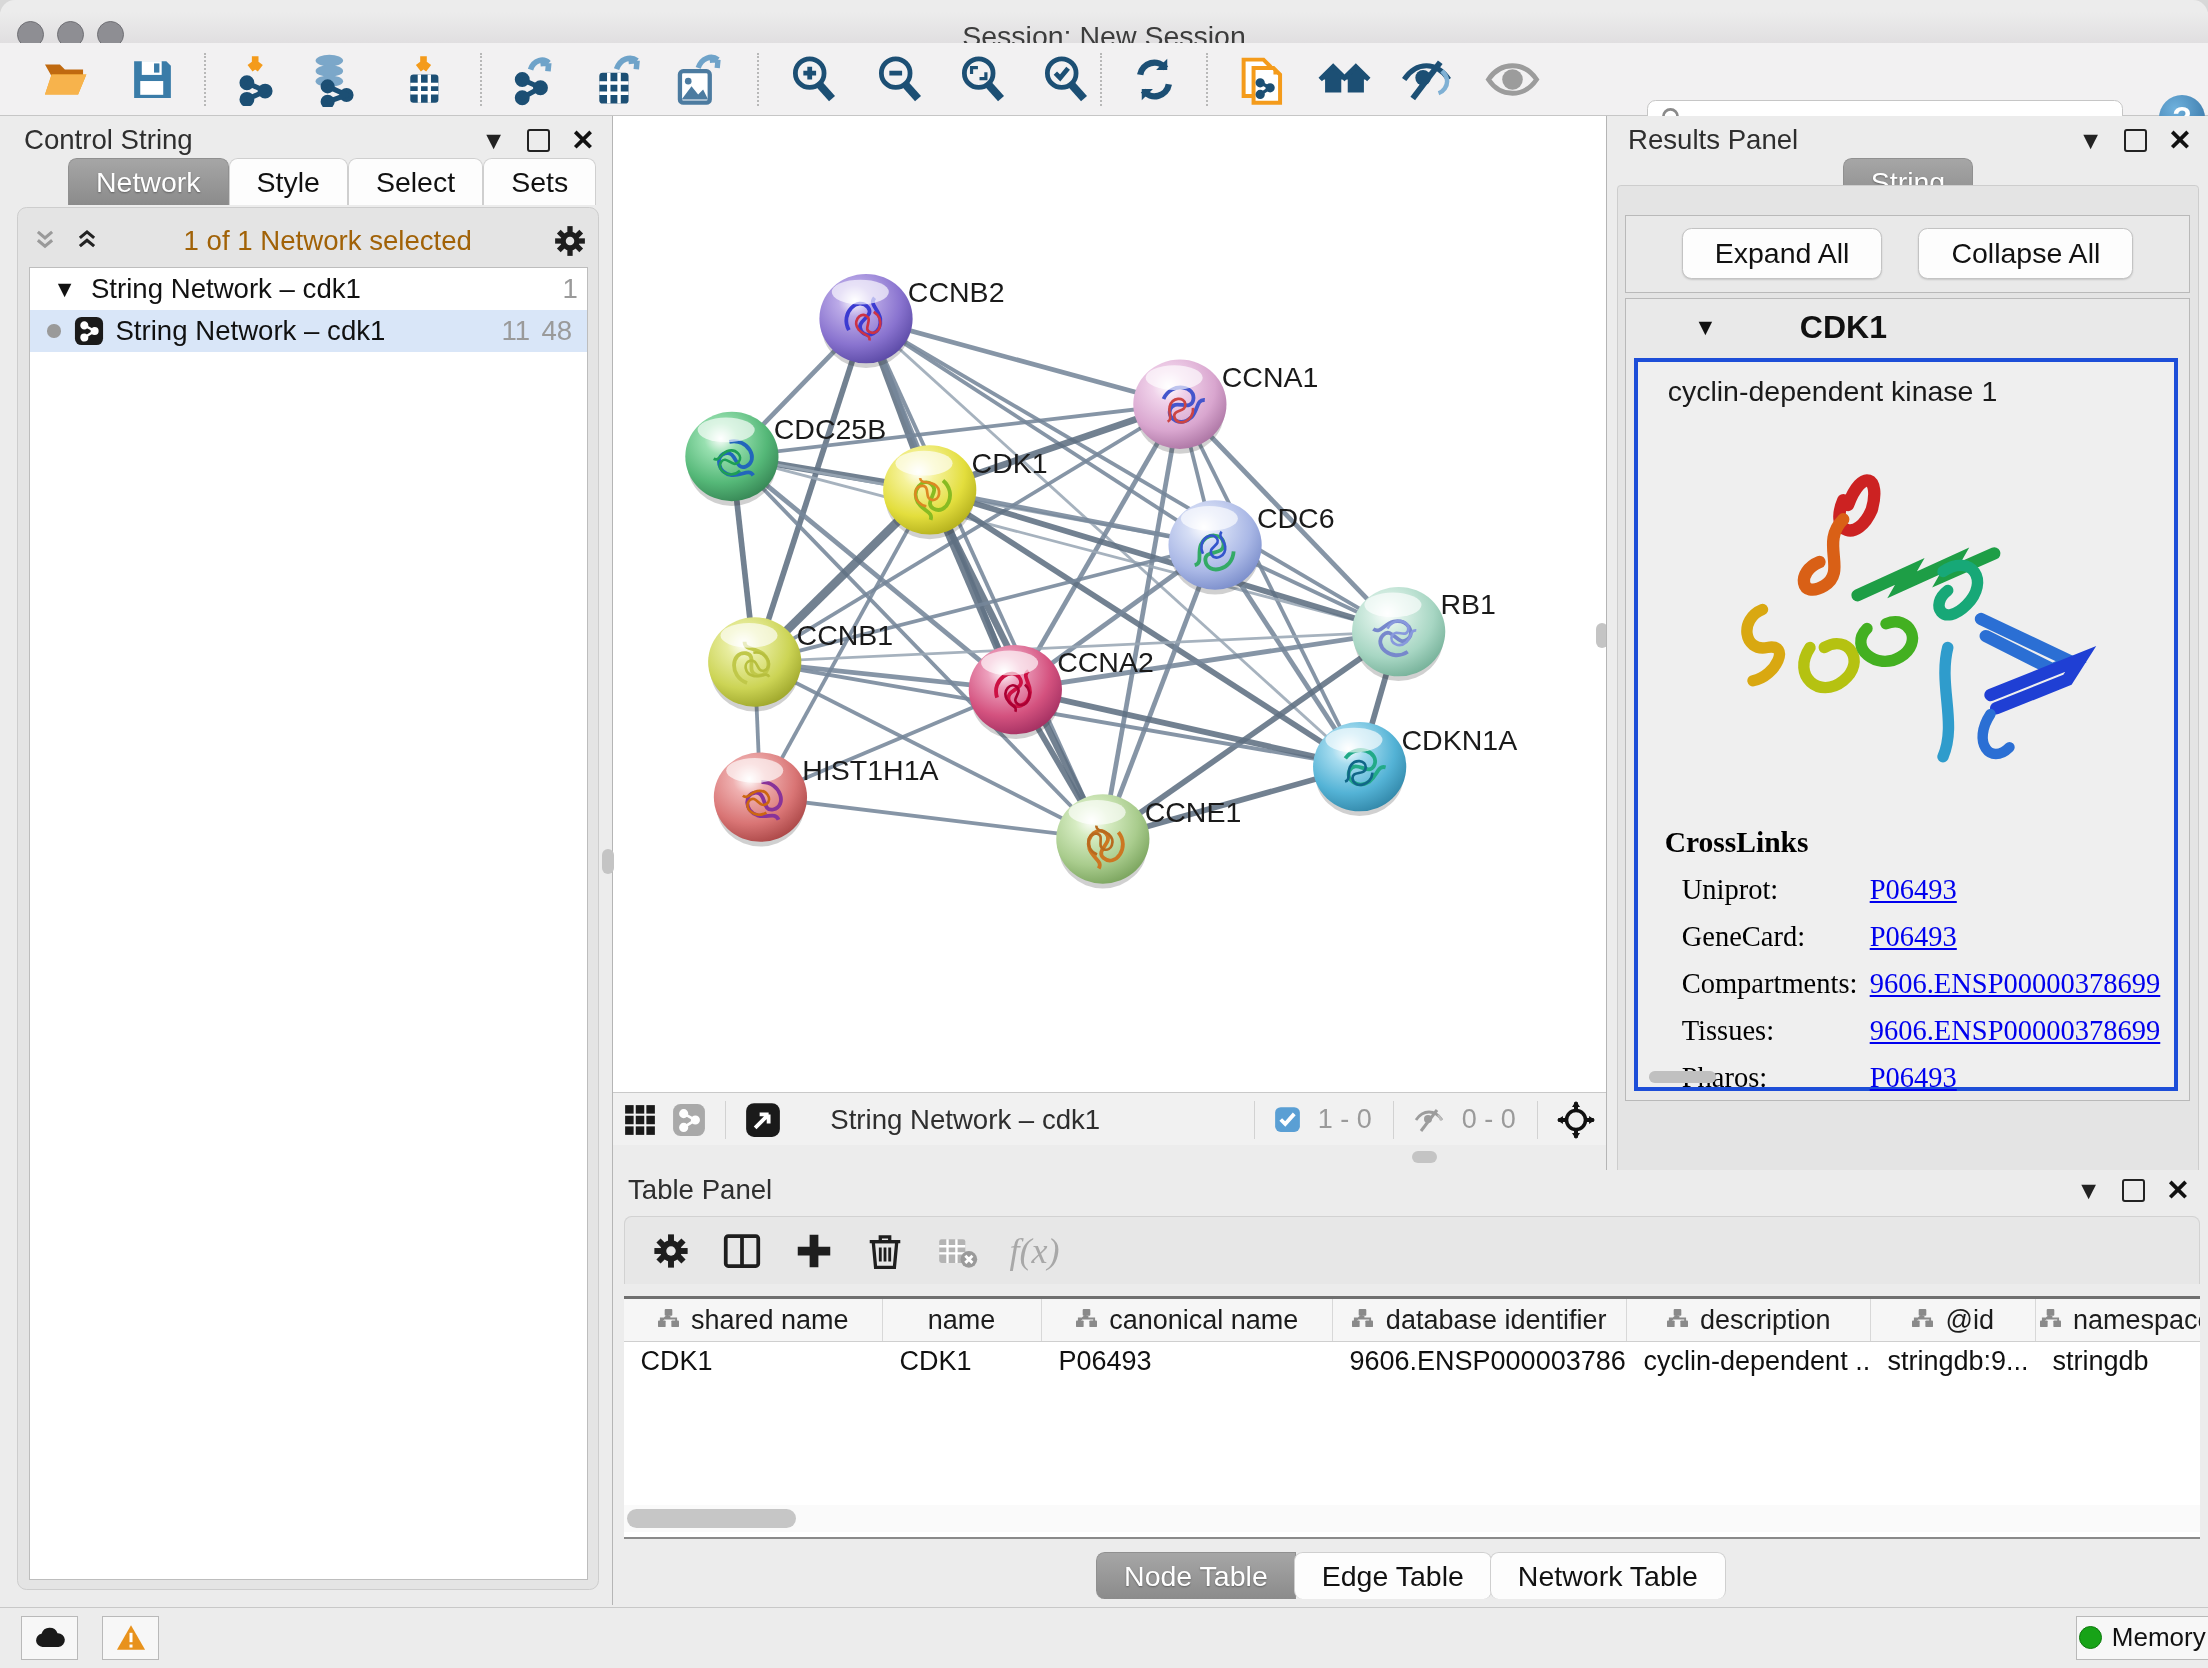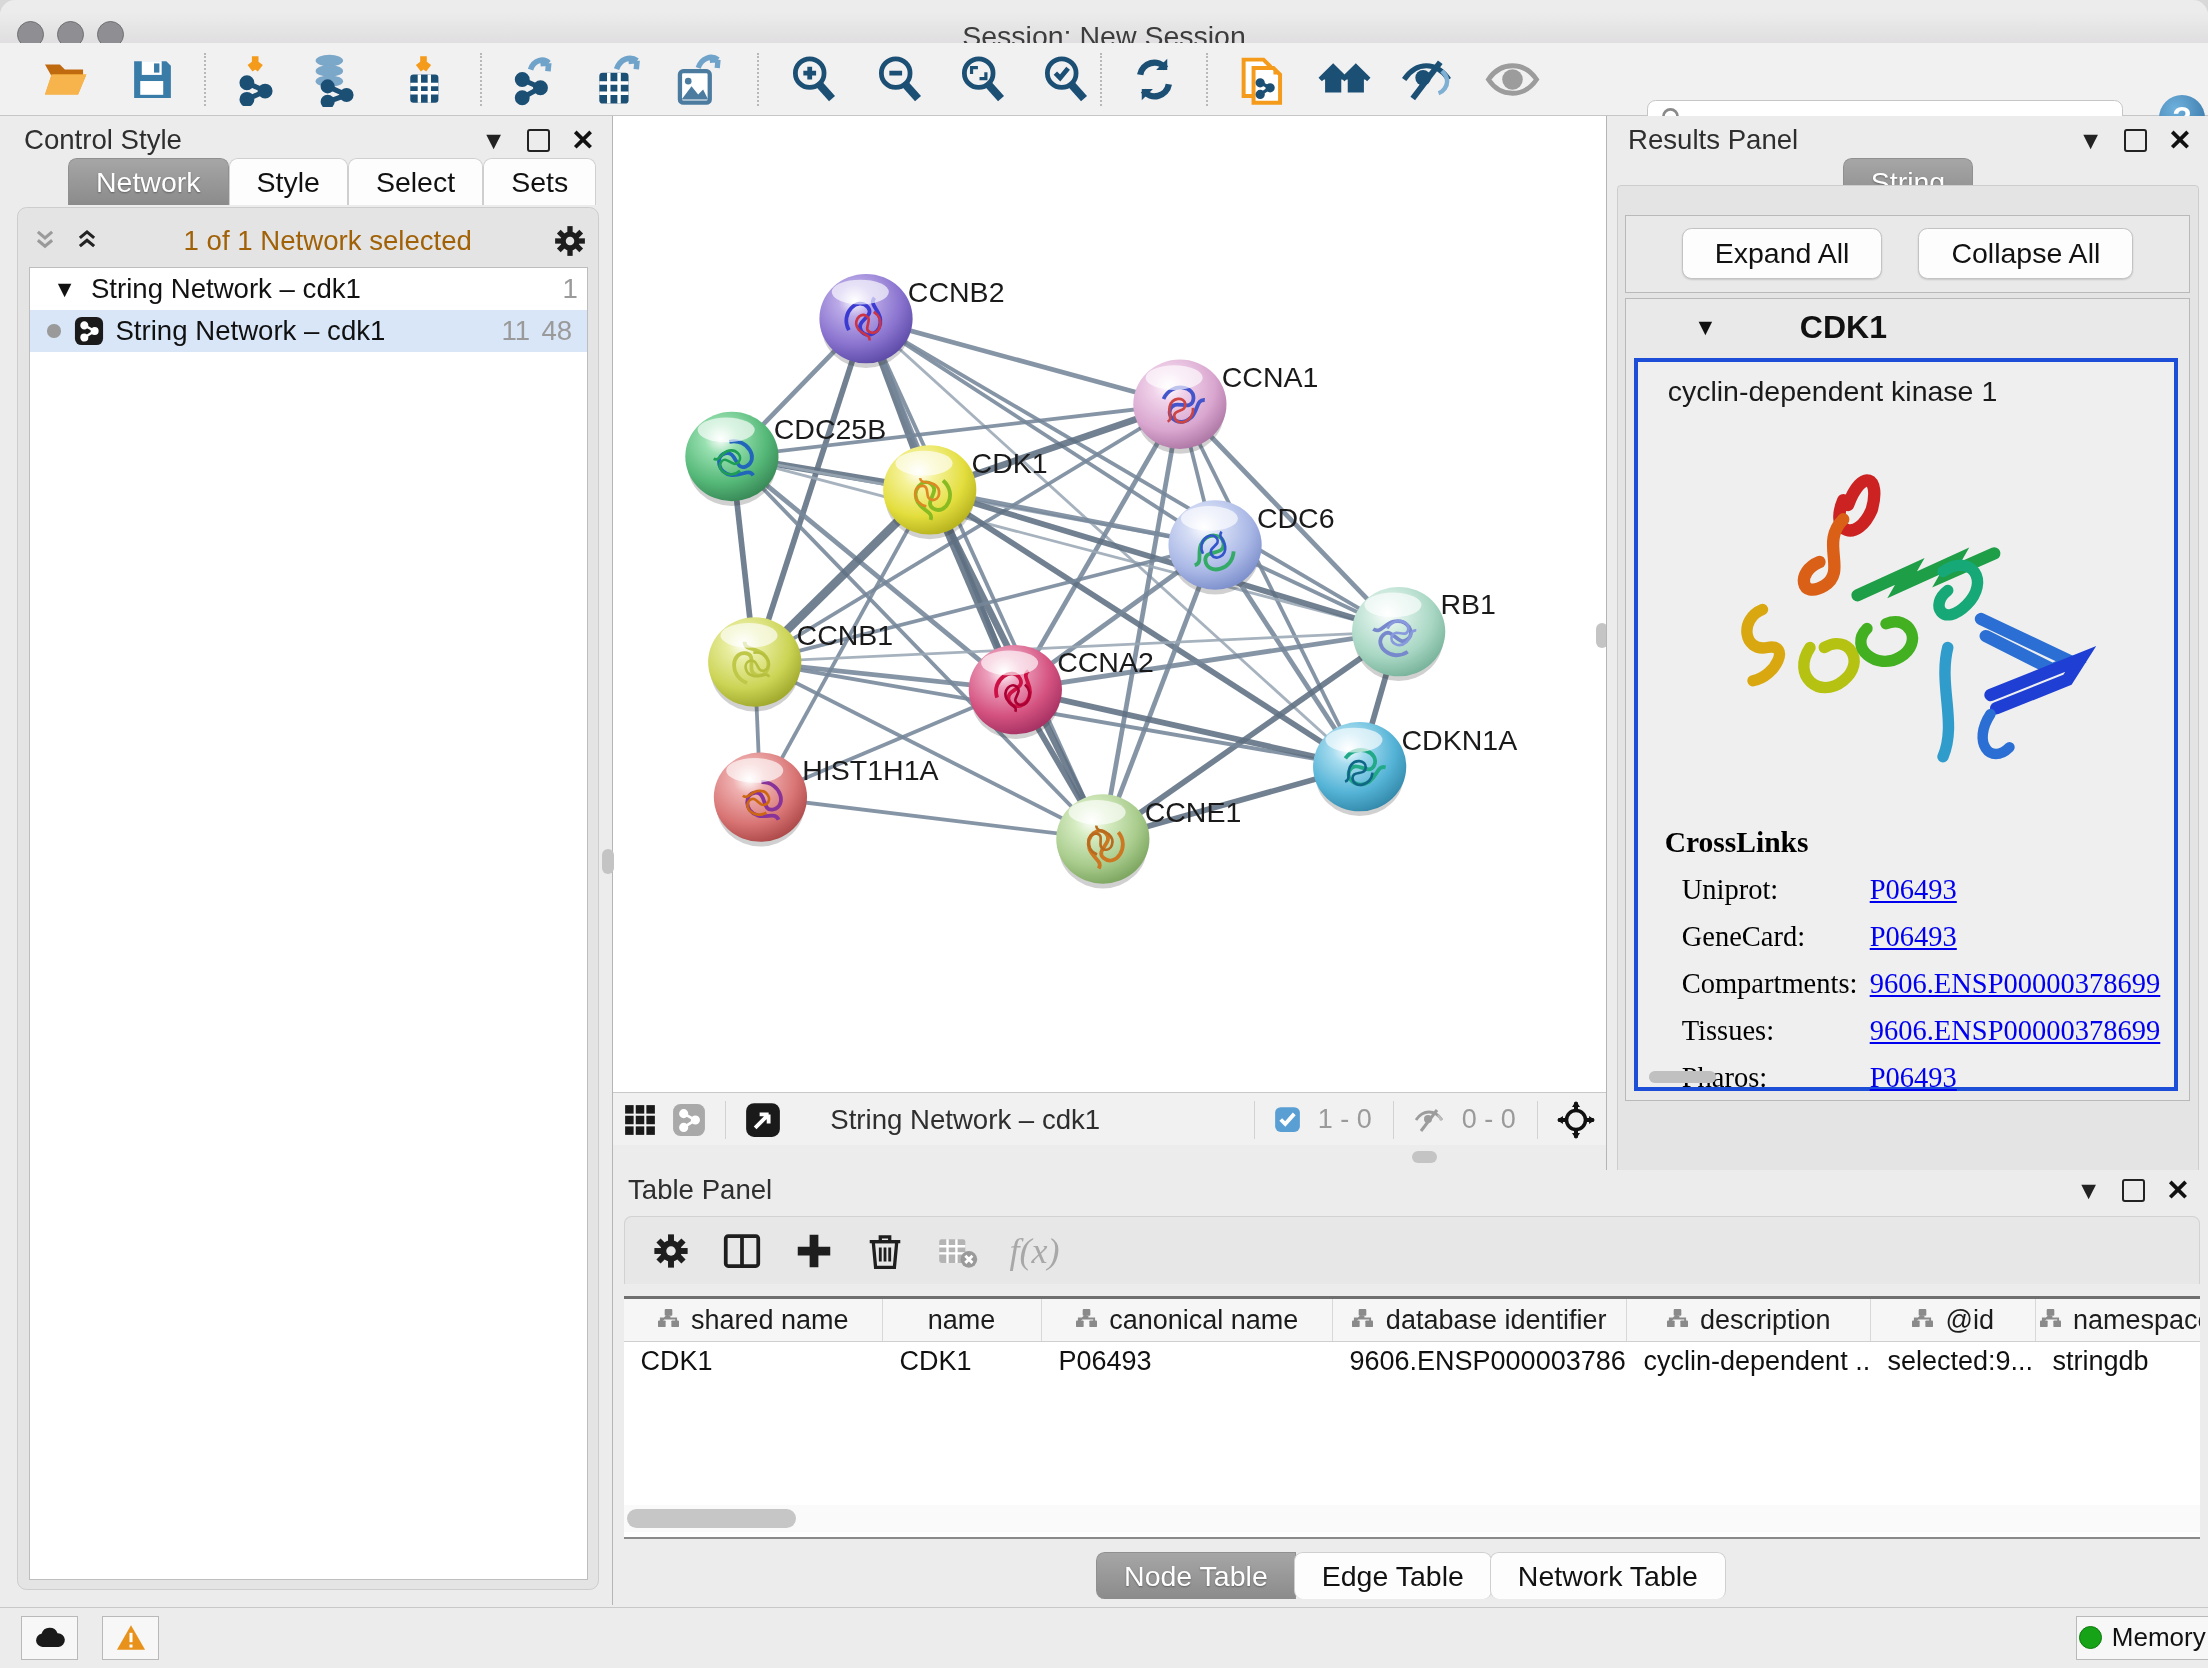--- a/index.html
+++ b/index.html
@@ -280,21 +280,21 @@
           <circle cx="14" cy="13" r="8" fill="none" stroke="#8a8a8a" stroke-width="3"></circle>
           <path d="M20 19l7 8" stroke="#8a8a8a" stroke-width="3.4"></path>
         </svg>
       <span></span>
     </div>
     <div id="help-btn">?</div>
   </div>
 
   <div id="control-panel">
     <div id="cp-title-row">
-      <span class="ptitle">Control Style</span>
+      <span class="ptitle">Control String</span>
       <span class="title-icons">
         <span class="picon">▼</span>
         <span class="float-ico"></span>
         <span class="x-ico">✕</span>
       </span>
     </div>
     <div id="cp-tabs" class="tabrow">
         <span class="tab active">Network</span>
         <span class="tab">Style</span>
         <span class="tab">Select</span>
@@ -826,21 +826,21 @@
               </svg></span>
             <span>namespace</span>
           </div>
         </div>
       <div id="trow">
           <div class="td" style="width: 259px;">CDK1</div>
           <div class="td" style="width: 159px;">CDK1</div>
           <div class="td" style="width: 291px;">P06493</div>
           <div class="td" style="width: 294px;">9606.ENSP00000378699</div>
           <div class="td" style="width: 244px;">cyclin-dependent ...</div>
-          <div class="td" style="width: 165px;">selected:9...</div>
+          <div class="td" style="width: 165px;">stringdb:9...</div>
           <div class="td" style="width: 181px;">stringdb</div>
         </div>
     </div>
     <div id="tp-scroll">
         <div class="thumb"></div>
       </div>
     <div id="tp-tabs">
         <span class="tab active">Node Table</span>
         <span class="tab">Edge Table</span>
         <span class="tab">Network Table</span>

